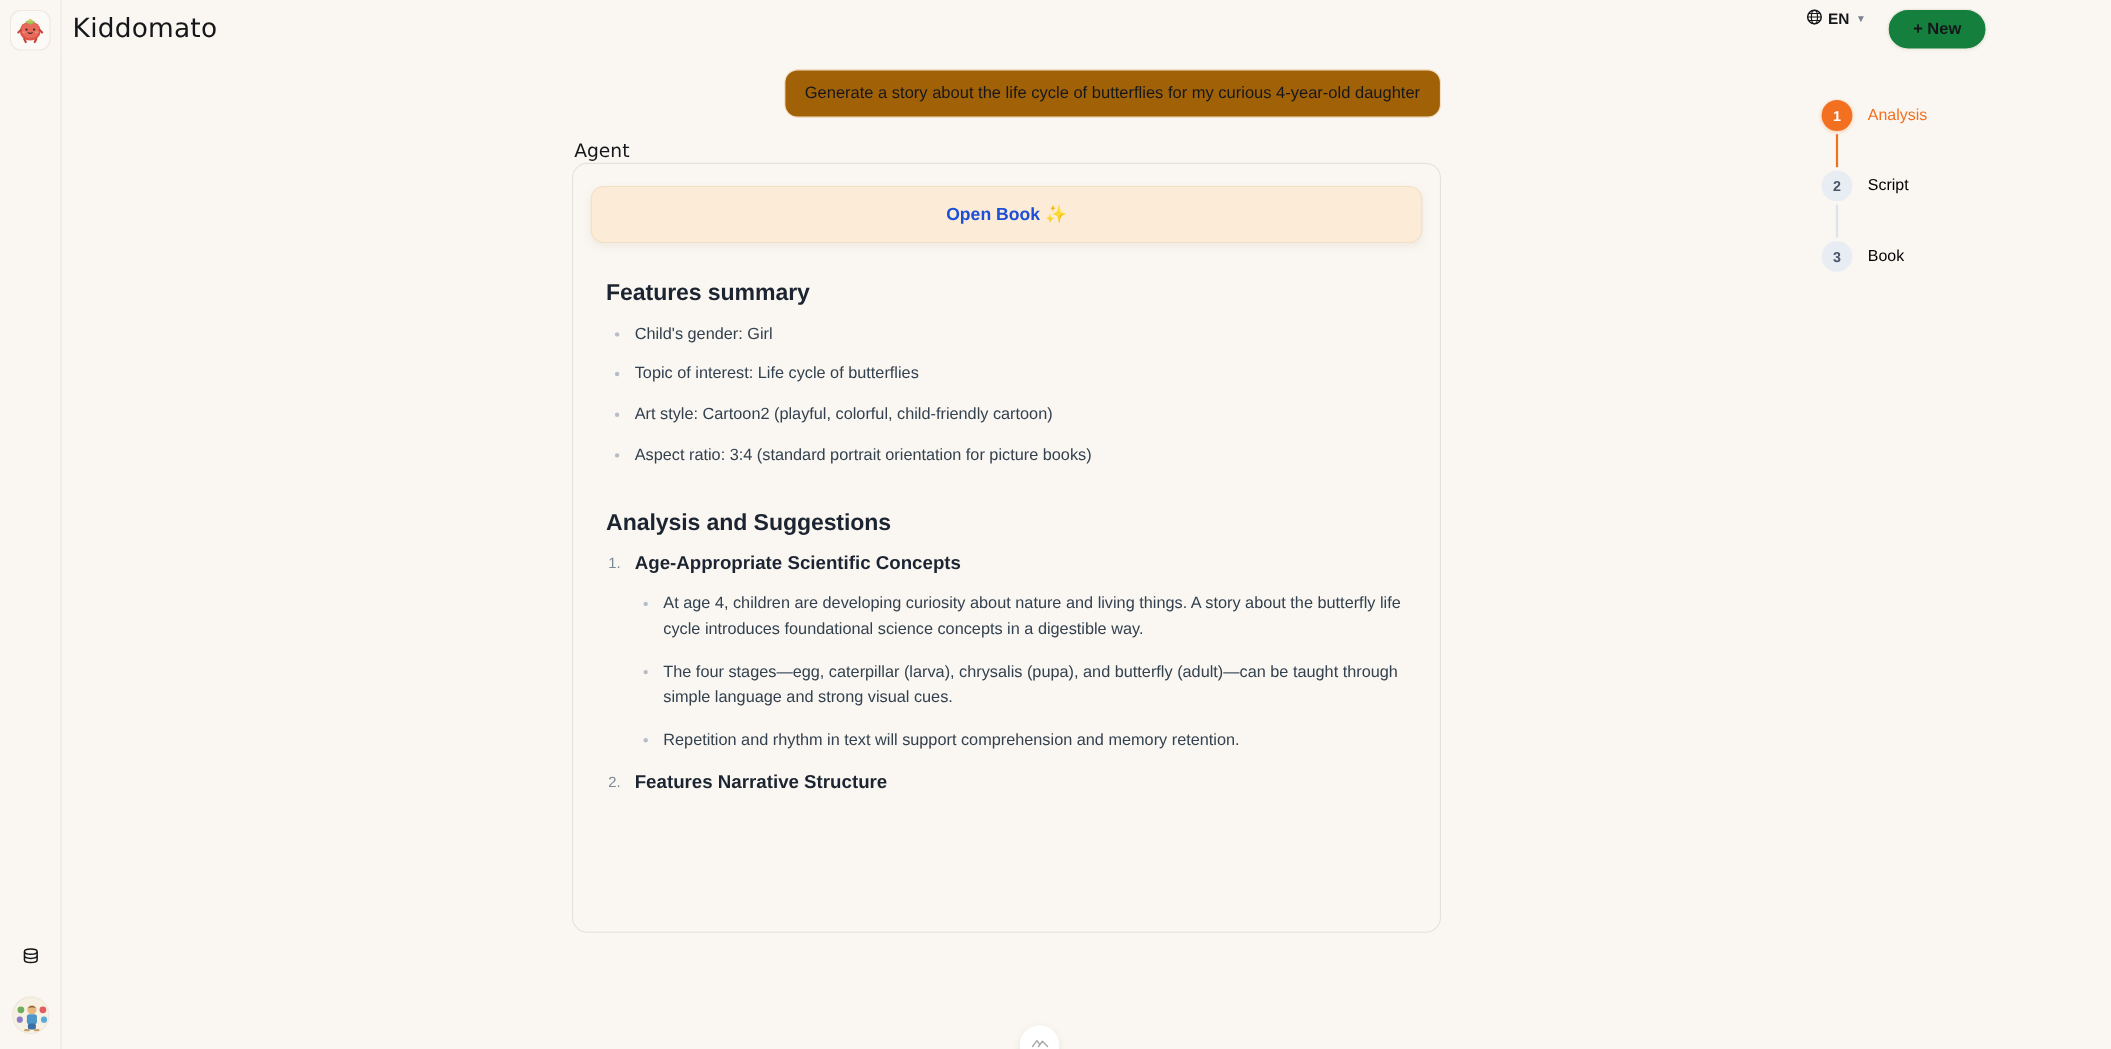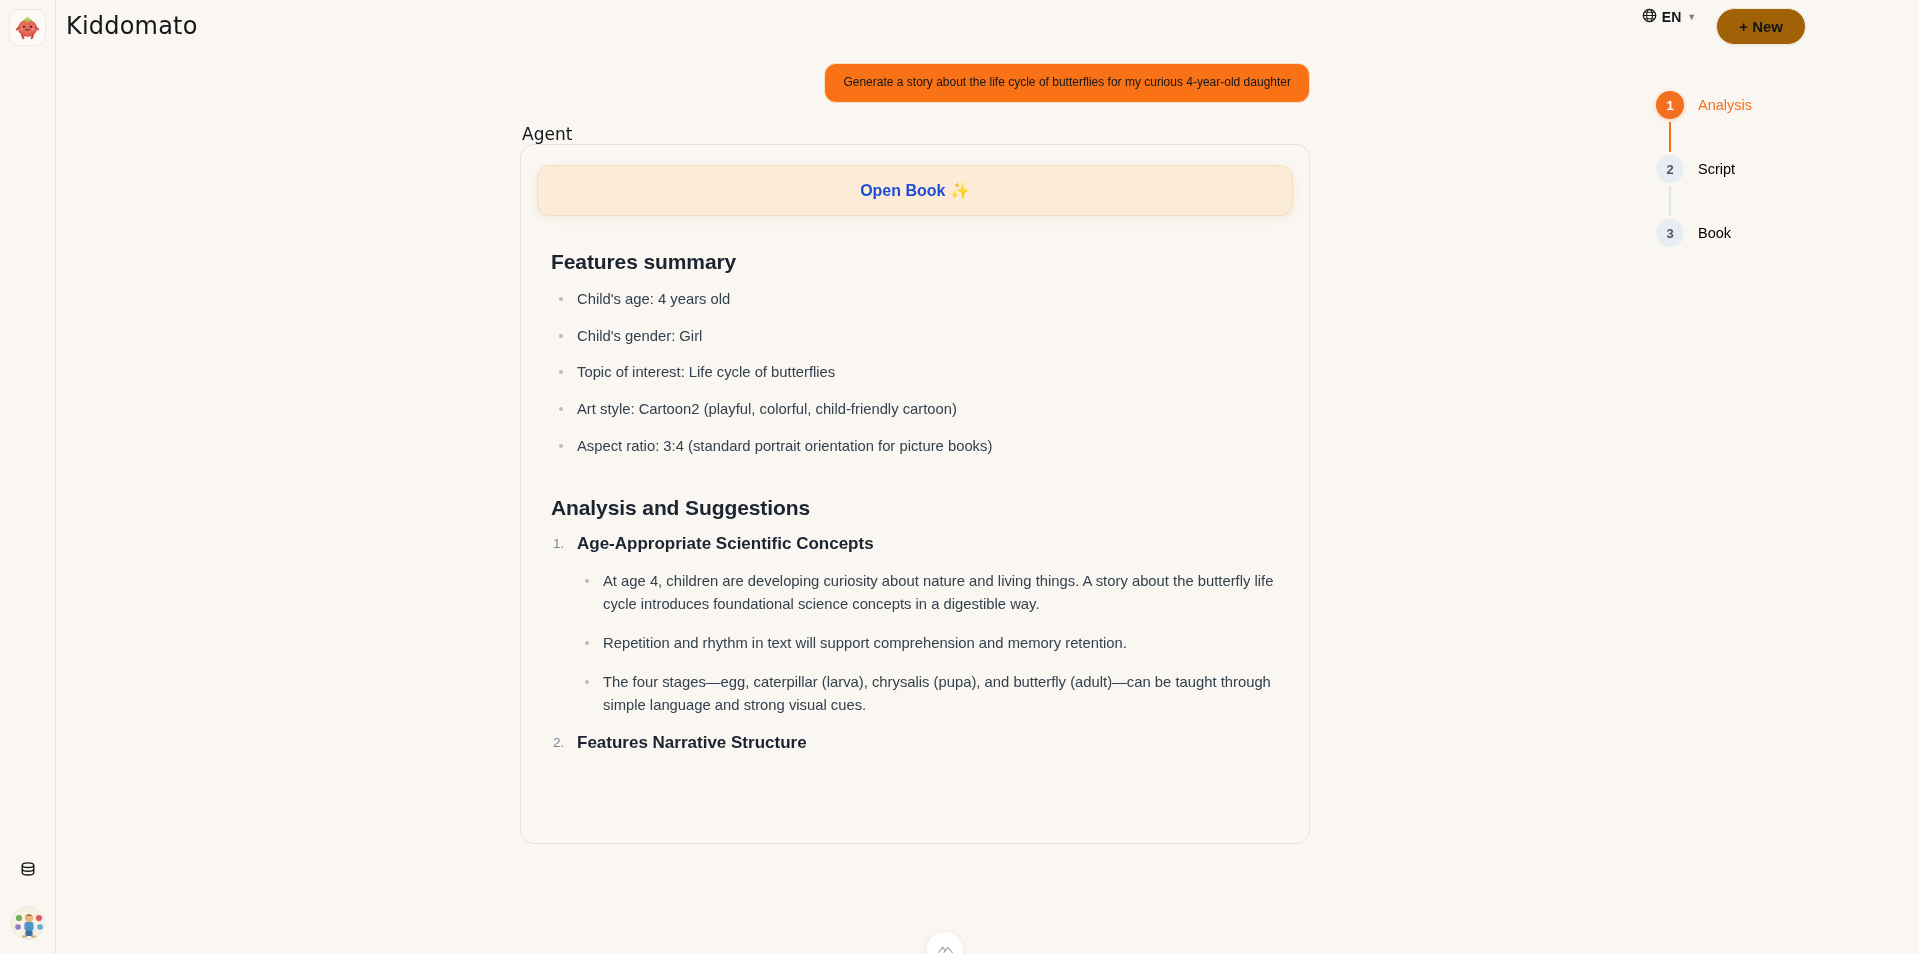--- a/index.html
+++ b/index.html
@@ -125,21 +125,21 @@
     user-select: none;
   }
 
   .caret {
     font-size: 9px;
     color: #7b8190;
     margin-left: 1px;
   }
 
   .new-btn {
-    background: #a16207;
+    background: #15803d;
     border: 1px solid #EFE9DF;
     border-radius: 999px;
     padding: 9px 22px;
     font-size: 15px;
     font-weight: bold;
     color: #14161a;
     cursor: pointer;
     box-shadow: 0 1px 3px rgba(80,60,30,0.07);
     white-space: nowrap;
     font-family: "Liberation Sans", sans-serif;
@@ -222,25 +222,25 @@
   }
 
   
   .user-row {
     display: flex;
     justify-content: flex-end;
     padding-top: 11px;
   }
 
   .user-bubble {
-    background: #f97316;
+    background: #a16207;
     border: 1px solid #F5E0C6;
     border-radius: 12px;
     padding: 11px 18px;
-    font-size: 12px;
+    font-size: 15px;
     color: #15171c;
     line-height: 1.3;
     max-width: 700px;
   }
 
   .agent-label {
     font-family: "DejaVu Sans", sans-serif;
     font-size: 17px;
     color: #15171c;
     margin-top: 21px;
@@ -473,37 +473,36 @@
 
         <div class="agent-card">
 
           <button class="open-book-btn">Open Book ✨</button>
 
           <div class="doc">
 
             <h2 class="first">Features summary</h2>
 
             <ul class="doc-list">
-              <li>Child's age: 4 years old</li>
               <li>Child's gender: Girl</li>
               <li>Topic of interest: Life cycle of butterflies</li>
               <li>Art style: Cartoon2 (playful, colorful, child-friendly cartoon)</li>
               <li>Aspect ratio: 3:4 (standard portrait orientation for picture books)</li>
             </ul>
 
             <h2>Analysis and Suggestions</h2>
 
             <ol class="doc-ol">
               <li class="section">
                 <div class="section-title">Age-Appropriate Scientific Concepts</div>
                 <div class="section-body">
                   <ul class="doc-list">
                     <li>At age 4, children are developing curiosity about nature and living things. A story about the butterfly life cycle introduces foundational science concepts in a digestible way.</li>
+                    <li>The four stages—egg, caterpillar (larva), chrysalis (pupa), and butterfly (adult)—can be taught through simple language and strong visual cues.</li>
                     <li>Repetition and rhythm in text will support comprehension and memory retention.</li>
-                    <li>The four stages—egg, caterpillar (larva), chrysalis (pupa), and butterfly (adult)—can be taught through simple language and strong visual cues.</li>
                   </ul>
                 </div>
               </li>
 
               <li class="section">
                 <div class="section-title">Features Narrative Structure</div>
               </li>
             </ol>
 
           </div>

